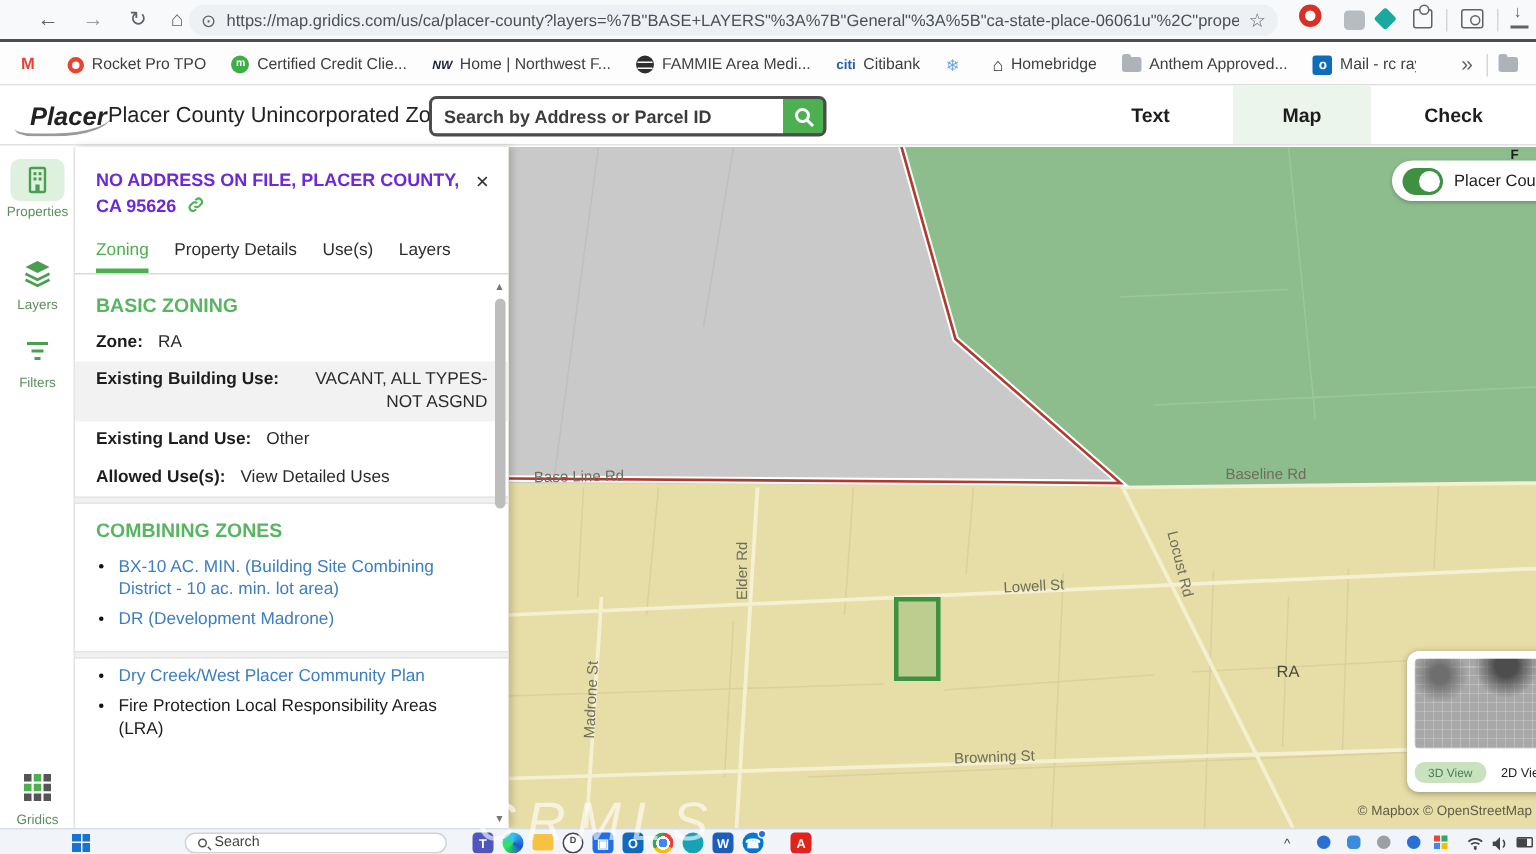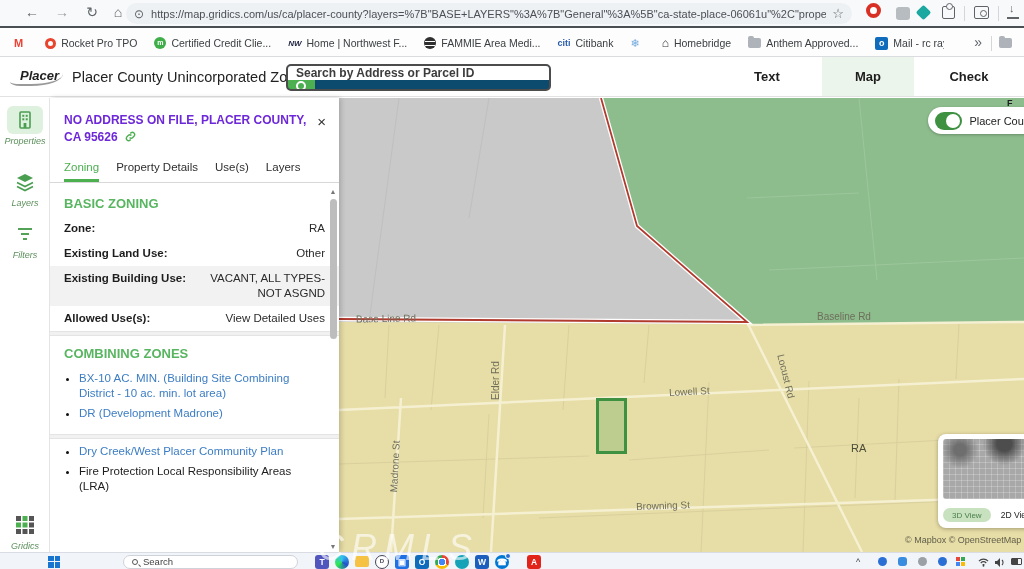--- a/index.html
+++ b/index.html
@@ -40,47 +40,47 @@
   .ic-house { color:#333; font-size:12px; font-weight:bold; }
   .ic-folder { width:13px; height:10px; background:#aeb3b9; border-radius:2px; position:relative; }
   .ic-folder:before { content:""; position:absolute; left:0; top:-2px; width:6px; height:3px; background:#aeb3b9; border-radius:2px 2px 0 0; }
   .ic-outlook { width:13px; height:13px; background:#0f6cbd; border-radius:2px; color:#fff; font-size:9px; font-weight:bold; text-align:center; line-height:13px; }
   #bm-more { position:absolute; right:42px; top:4px; font-size:14px; color:#5f6368; }
   #bm-otherfolder { position:absolute; right:12px; top:8px; }
   #bmbar .vdiv2 { position:absolute; right:32px; top:6px; width:1px; height:15px; background:#d4d7da; }
 
   
   #appheader { position:absolute; left:0; top:57px; width:1024px; height:40px; background:#fff; border-bottom:1px solid #e2e2e2; }
-  #logo { position:absolute; left:10px; top:9px; font-size:13px; font-style:italic; font-weight:bold; color:#222; border-bottom:2px solid #9a9a9a; border-radius:0 0 60% 20%; padding:2px 4px 1px 10px; }
+  #logo { position:absolute; left:10px; top:9px; font-size:17px; font-style:italic; font-weight:bold; color:#222; border-bottom:2px solid #9a9a9a; border-radius:0 0 60% 20%; padding:2px 4px 1px 10px; }
   #apptitle { position:absolute; left:72px; top:12px; font-size:14.5px; color:#222; }
-  #searchbox { position:absolute; left:286px; top:7px; width:265px; height:27px; border:2px solid #4c4c4c; border-radius:5px; display:flex; overflow:hidden; background:#0c4a6e;flex-direction:column; }
+  #searchbox { position:absolute; left:286px; top:7px; width:265px; height:27px; border:2px solid #4c4c4c; border-radius:5px; display:flex; overflow:hidden; background:#0c4a6e; }
   #searchbox input { flex:1; border:none; outline:none; padding:0 8px; font-size:12px; font-weight:bold; color:#333; }
   #searchbox input::placeholder { color:#3c3c3c; opacity:1; }
   #searchbtn { width:27px; background:#4caf50; border:none; cursor:pointer; display:flex; align-items:center; justify-content:center; }
   #hdrtabs { position:absolute; right:0; top:0; height:100%; display:flex; }
   .htab { height:100%; display:flex; align-items:center; justify-content:center; font-size:13px; font-weight:bold; color:#1d1d1d; cursor:pointer; }
   .htab.active { background:#ecf5ec; }
 
   
   #sidebar { position:absolute; left:0; top:98px; width:50px; bottom:17px; background:#fff; border-right:1px solid #e4e4e4; z-index:6; }
-  .s-item { position:absolute; left:0; width:50px; text-align:center; cursor:pointer;font-style:italic; }
+  .s-item { position:absolute; left:0; width:50px; text-align:center; cursor:pointer; }
   .s-tile { width:36px; height:28px; margin:0 auto; border-radius:6px; display:flex; align-items:center; justify-content:center; }
   .s-item.active .s-tile { background:#def0de; }
   .s-lbl { font-size:9px; color:#5c8f5c; margin-top:2px; }
 
   
   #panel { position:absolute; left:50px; top:98px; width:289px; bottom:17px; background:#fff; z-index:5; box-shadow:2px 0 5px rgba(0,0,0,.18); }
   #p-title { position:absolute; left:14px; top:14px; width:252px; font-size:12px; font-weight:bold; color:#6d28d9; line-height:1.4; }
   #p-close { position:absolute; right:13px; top:15px; font-size:15px; color:#333; cursor:pointer; }
   #p-tabs { position:absolute; left:0; right:0; top:63px; padding:0 14px; display:flex; gap:17px; border-bottom:1px solid #d8d8d8; }
   .ptab { font-size:11.5px; color:#2e2e2e; padding-bottom:6px; cursor:pointer; }
   .ptab.active { color:#4caf50; border-bottom:3px solid #4caf50; }
   #p-scroll { position:absolute; left:0; right:0; top:88px; bottom:0; overflow:hidden; }
   h4.sec { color:#58b560; font-size:13px; padding:10px 14px 5px; }
-  .prow { display:flex; justify-content:space-between; padding:5px 14px; font-size:11.5px; line-height:1.3; }
+  .prow { display:flex; gap:10px; padding:5px 14px; font-size:11.5px; line-height:1.3; }
   .prow .l { font-weight:bold; color:#1d1d1d; white-space:nowrap; }
   .prow .v { text-align:right; color:#2b2b2b; max-width:158px; }
   .prow.alt { background:#f2f2f2; }
   .lnk { color:#3c7dc4; cursor:pointer; }
   ul.blist { padding:1px 16px 9px 29px; font-size:11.5px; color:#1d1d1d; }
   ul.blist li { margin:4px 0; line-height:1.35; }
   ul.blist li::marker { color:#111; }
   .gap { height:5px; background:#f1f1f1; border-top:1px solid #e4e4e4; border-bottom:1px solid #e4e4e4; }
   #p-sb { position:absolute; right:1px; top:0; bottom:0; width:10px; }
   #p-sb .up,#p-sb .dn { position:absolute; left:0; width:10px; font-size:7px; color:#777; text-align:center; cursor:pointer; }
@@ -294,27 +294,27 @@
     <div class="ptab">Property Details</div>
     <div class="ptab">Use(s)</div>
     <div class="ptab">Layers</div>
   </div>
   <div id="p-scroll">
     <h4 class="sec">BASIC ZONING</h4>
     <div class="prow">
         <span class="l">Zone:</span>
         <span class="v lnk">RA</span>
       </div>
+    <div class="prow alt">
+        <span class="l">Existing Building Use:</span>
+        <span class="v">VACANT, ALL TYPES-NOT ASGND</span>
+      </div>
     <div class="prow">
         <span class="l">Existing Land Use:</span>
         <span class="v">Other</span>
-      </div>
-    <div class="prow alt">
-        <span class="l">Existing Building Use:</span>
-        <span class="v">VACANT, ALL TYPES-NOT ASGND</span>
       </div>
     <div class="prow">
         <span class="l">Allowed Use(s):</span>
         <span class="v lnk">View Detailed Uses</span>
       </div>
     <div class="gap"></div>
     <h4 class="sec">COMBINING ZONES</h4>
     <ul class="blist">
       <li class="lnk">BX-10 AC. MIN. (Building Site Combining District - 10 ac. min. lot area)</li>
       <li class="lnk">DR (Development Madrone)</li>

